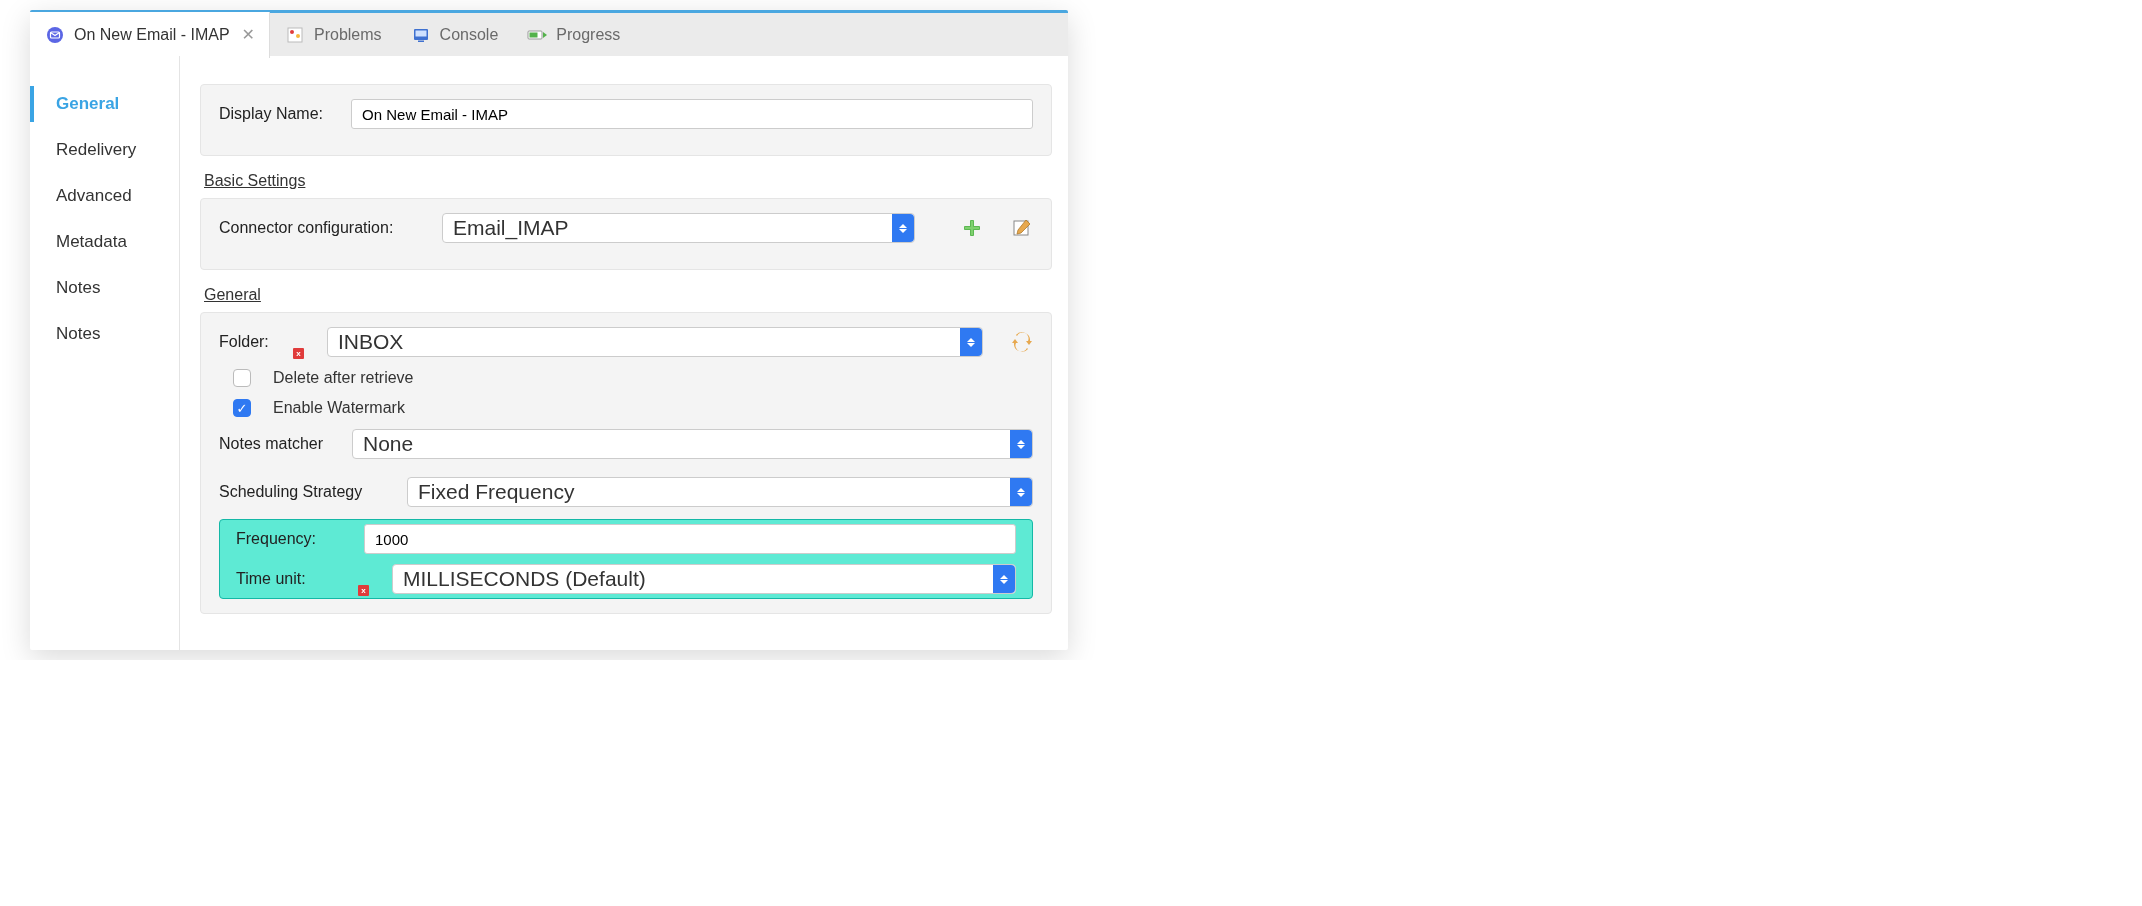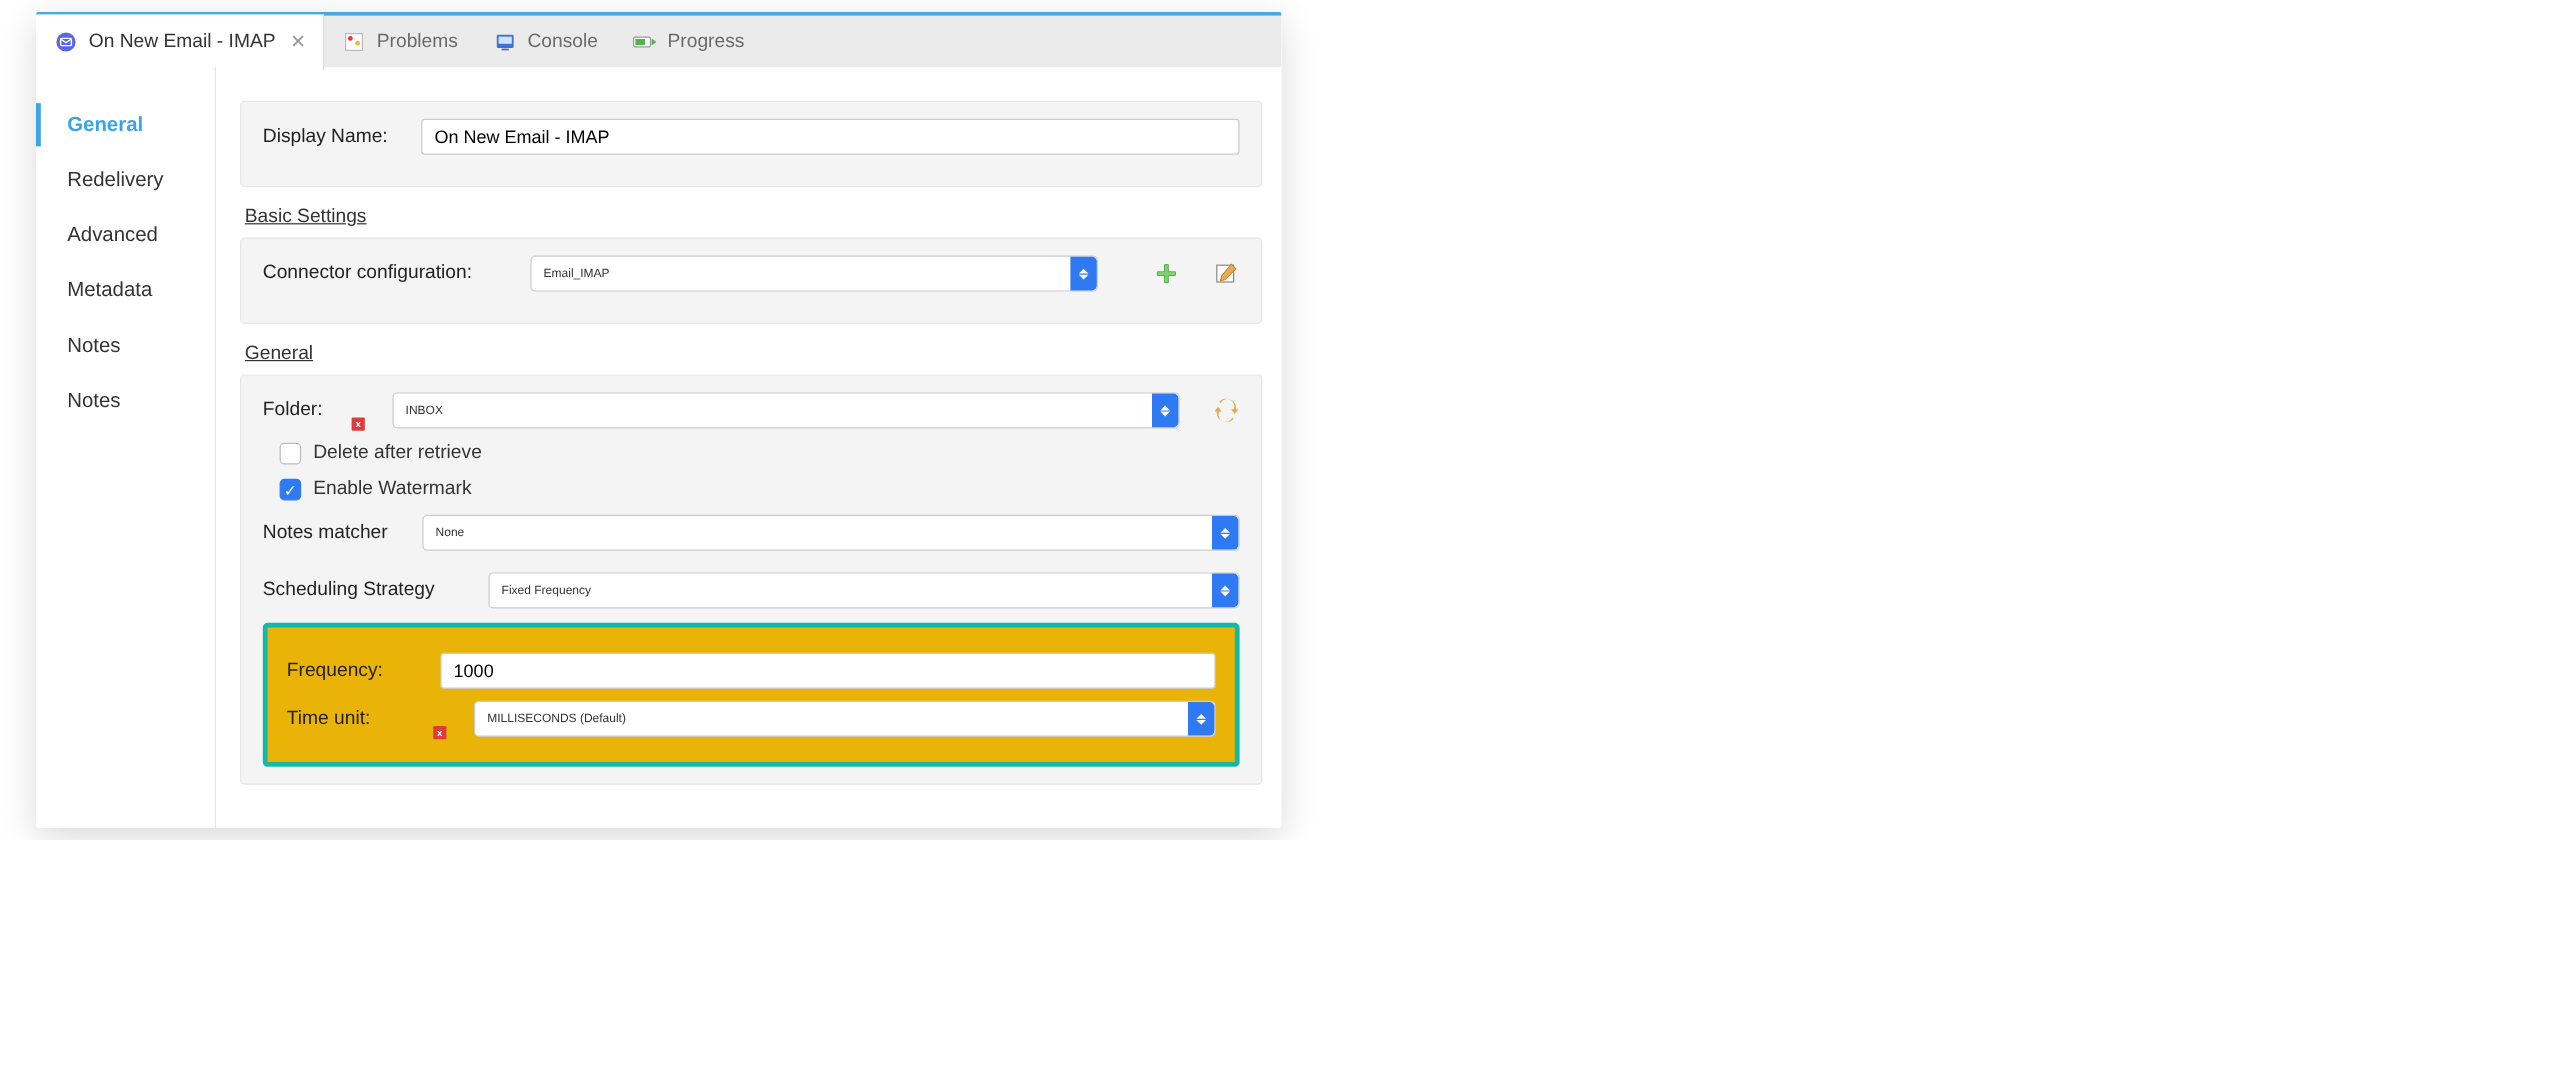--- a/index.html
+++ b/index.html
@@ -106,21 +106,21 @@
 .select {
   display: flex;
   align-items: center;
   height: 30px;
   border: 1px solid #ccc;
   border-radius: 4px;
   background: #fff;
   padding: 0 0 0 10px;
   flex: 1;
   position: relative;
-  font-size: 10px;
+  font-size: 21px;
 }
 .select .arrow {
   width: 22px;
   height: 100%;
   background: #2f79f2;
   border-radius: 0 4px 4px 0;
   margin-left: auto;
   display: flex;
   flex-direction: column;
   align-items: center;
@@ -132,45 +132,45 @@
   content: "";
   width: 0; height: 0;
   border-left: 4px solid transparent;
   border-right: 4px solid transparent;
 }
 .select .arrow::before { border-bottom: 4px solid #fff; }
 .select .arrow::after  { border-top: 4px solid #fff; }
 .checkbox-row {
   display: flex;
   align-items: center;
-  gap: 10px;
+  gap: 22px;
   margin-left: 14px;
   margin-bottom: 12px;
   font-size: 16px;
 }
 .cbx {
   width: 18px; height: 18px;
   border: 1px solid #bbb;
   border-radius: 4px;
   background: #fff;
   display: inline-flex;
   align-items: center;
   justify-content: center;
   font-size: 13px;
   color: #fff;
 }
 .cbx.checked {
   background: #2f79f2;
   border-color: #2f79f2;
 }
 .inner-panel {
-  background: #eab308;
-  border: 4px solid #14b8a6;
+  background: #5eead4;
+  border: 1px solid #14b8a6;
   border-radius: 4px;
-  padding: 21px 16px;
+  padding: 4px 16px;
   margin-top: 10px;
 }
 .inner-panel .row { margin-bottom: 10px; }
 .inner-panel label.field-label { width: 100px; }
 .icon-btn {
   width: 22px; height: 22px;
   display: inline-flex;
   align-items: center;
   justify-content: center;
   cursor: pointer;

